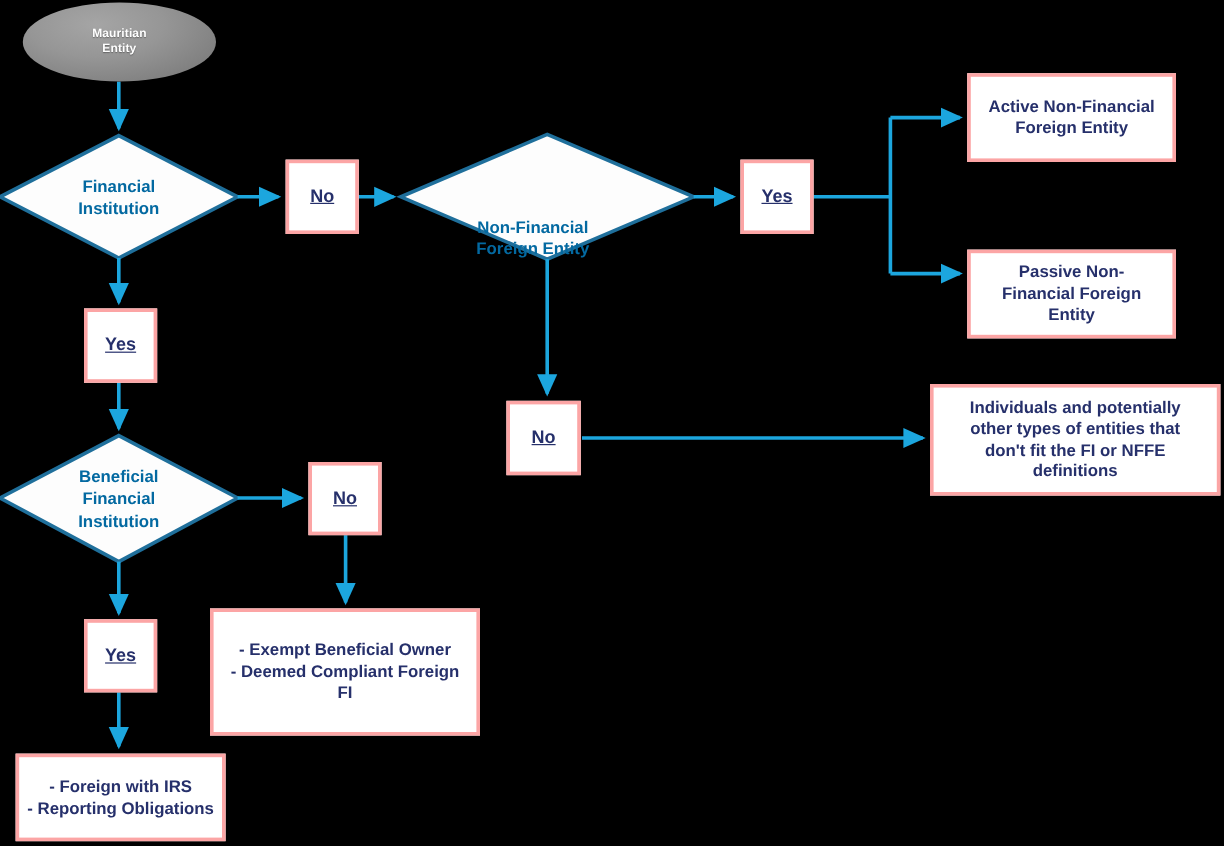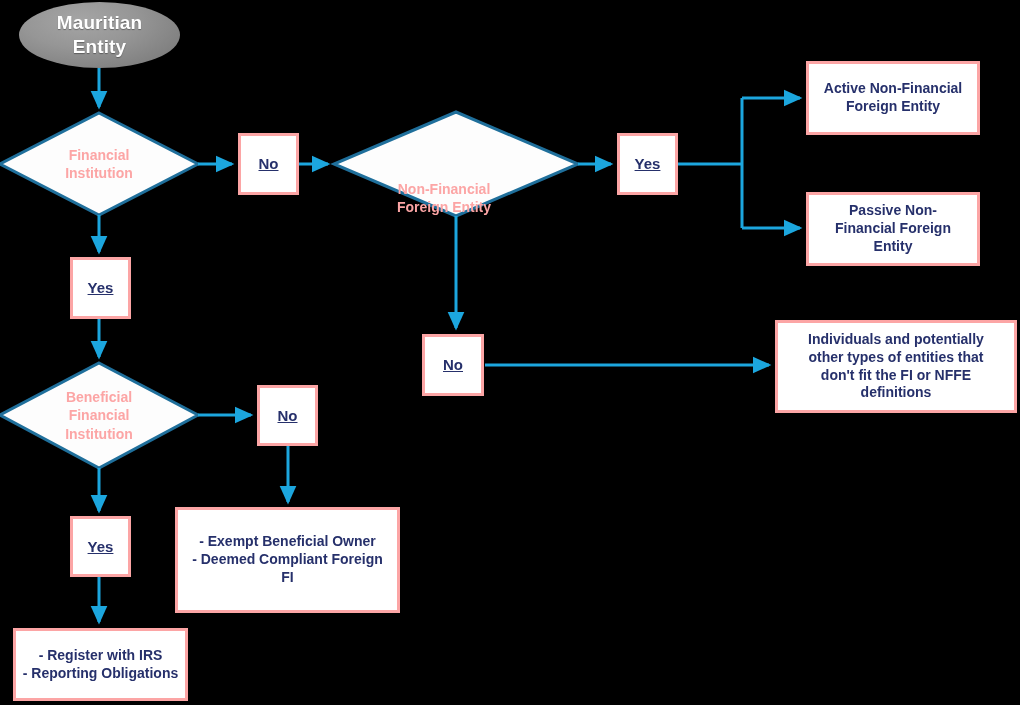--- a/index.html
+++ b/index.html
@@ -33,21 +33,21 @@
     justify-content: center;
     text-align: center;
   }
 
   
   .ellipse-node {
     border-radius: 50%;
     background: radial-gradient(ellipse at 38% 28%, #a5a5a5 0%, #969696 40%, #808080 78%, #6f6f6f 100%);
     color: #ffffff;
     font-weight: bold;
-    font-size: 19px;
+    font-size: 10px;
     line-height: 1.25;
     letter-spacing: 0.1px;
     text-shadow: 0 1px 1px rgba(0,0,0,.35);
   }
 
   
   .rect-node {
     background: #ffffff;
     border: 3px solid #fca5a5;
     color: #26306b;
@@ -62,21 +62,21 @@
     text-decoration: underline;
   }
 
   
   .diamond-label {
     position: absolute;
     display: flex;
     align-items: center;
     justify-content: center;
     text-align: center;
-    color: #fca5a5;
+    color: #0369a1;
     font-weight: bold;
     font-size: 14px;
     line-height: 1.3;
     pointer-events: none;
   }
 
   .node-text {
     display: block;
     white-space: pre-line;
   }
@@ -158,21 +158,21 @@
 
   <div class="node rect-node small" style="left:422px; top:334px; width:62px; height:62px;">
     <span class="node-text">No</span>
   </div>
 
   <div class="node rect-node" style="left:806px; top:61px; width:174px; height:74px;">
     <span class="node-text">Active Non-Financial
 Foreign Entity</span>
   </div>
 
-  <div class="node rect-node" style="left:806px; top:192px; width:174px; height:74px;">
+  <div class="node rect-node" style="left:806px; top:208px; width:174px; height:74px;">
     <span class="node-text">Passive Non-
 Financial Foreign
 Entity</span>
   </div>
 
   <div class="node rect-node" style="left:775px; top:320px; width:242px; height:93px; padding:2px 28px;">
     <span class="node-text">Individuals and potentially other types of entities that don't fit the FI or NFFE definitions</span>
   </div>
 
   <div class="diamond-label" style="left:24px; top:363px; width:150px; height:105px;">
@@ -188,17 +188,17 @@
   <div class="node rect-node small" style="left:70px; top:516px; width:61px; height:61px;">
     <span class="node-text">Yes</span>
   </div>
 
   <div class="node rect-node" style="left:175px; top:507px; width:225px; height:106px; padding:2px 8px;">
     <span class="node-text">- Exempt Beneficial Owner
 - Deemed Compliant Foreign FI</span>
   </div>
 
   <div class="node rect-node" style="left:13px; top:628px; width:175px; height:73px; padding:2px 6px;">
-    <span class="node-text">- Register with IRS
+    <span class="node-text">- Foreign with IRS
 - Reporting Obligations</span>
   </div>
 
 </div>
 
 </body></html>

